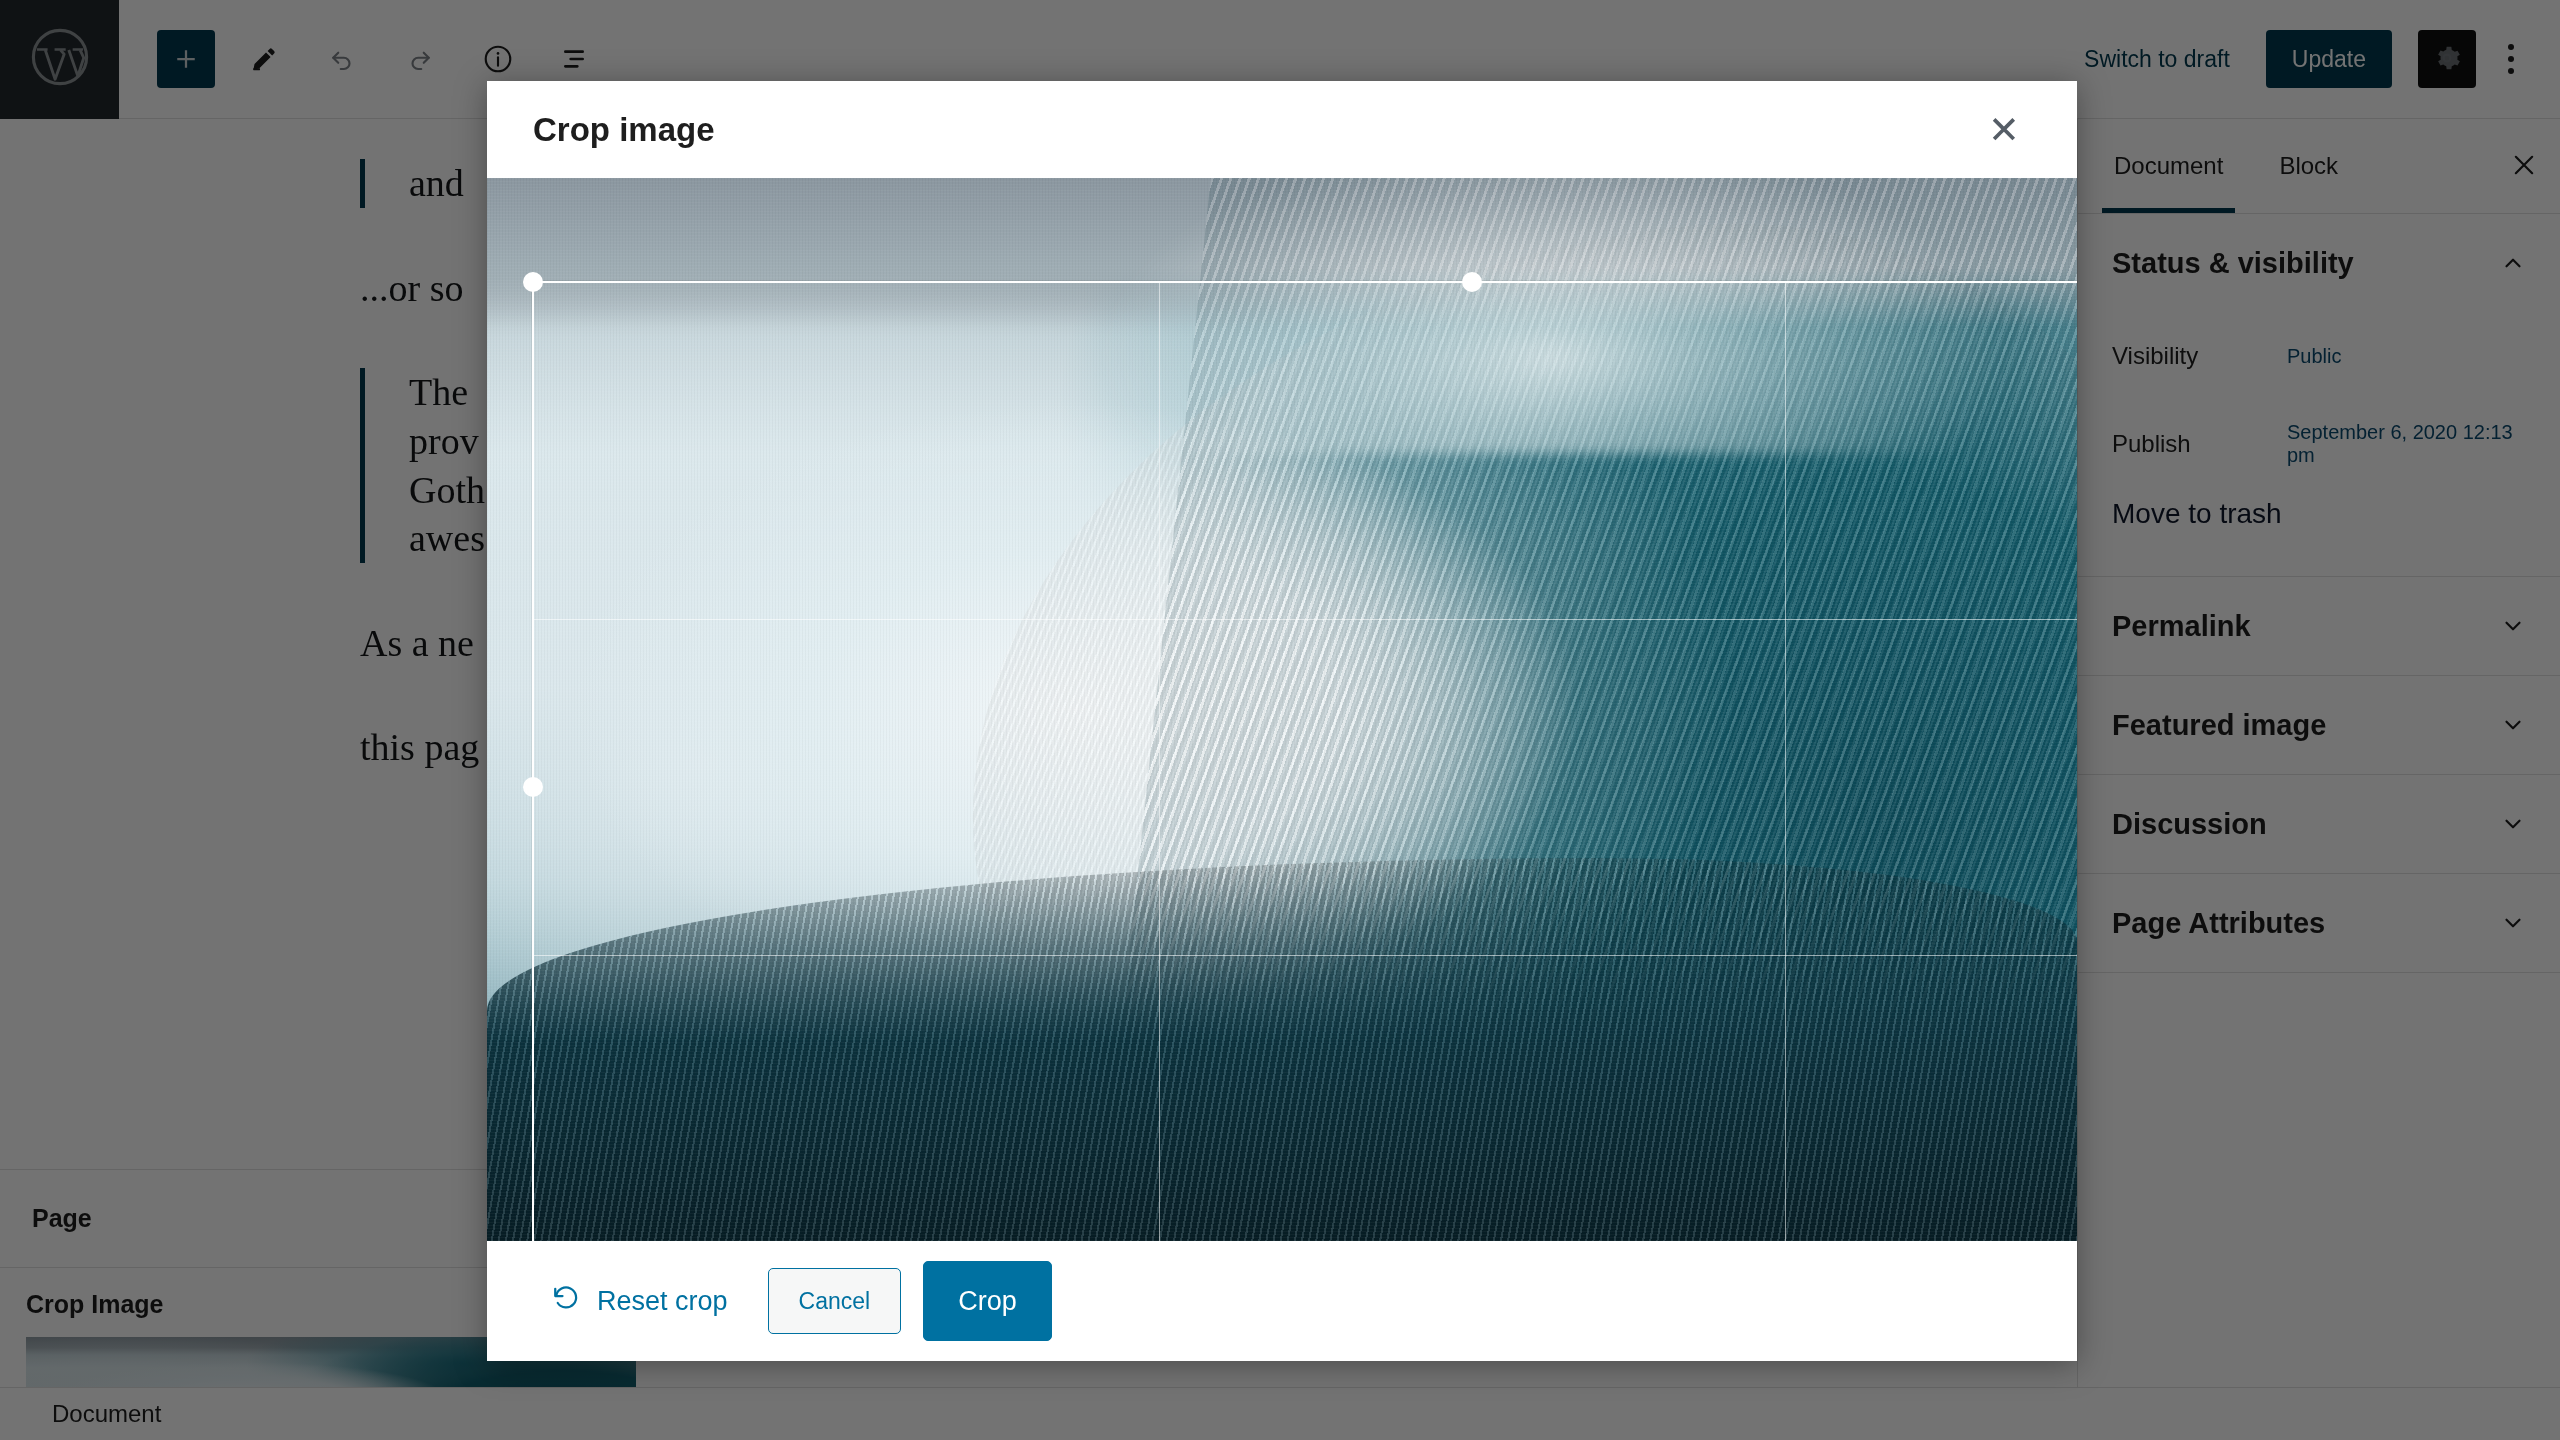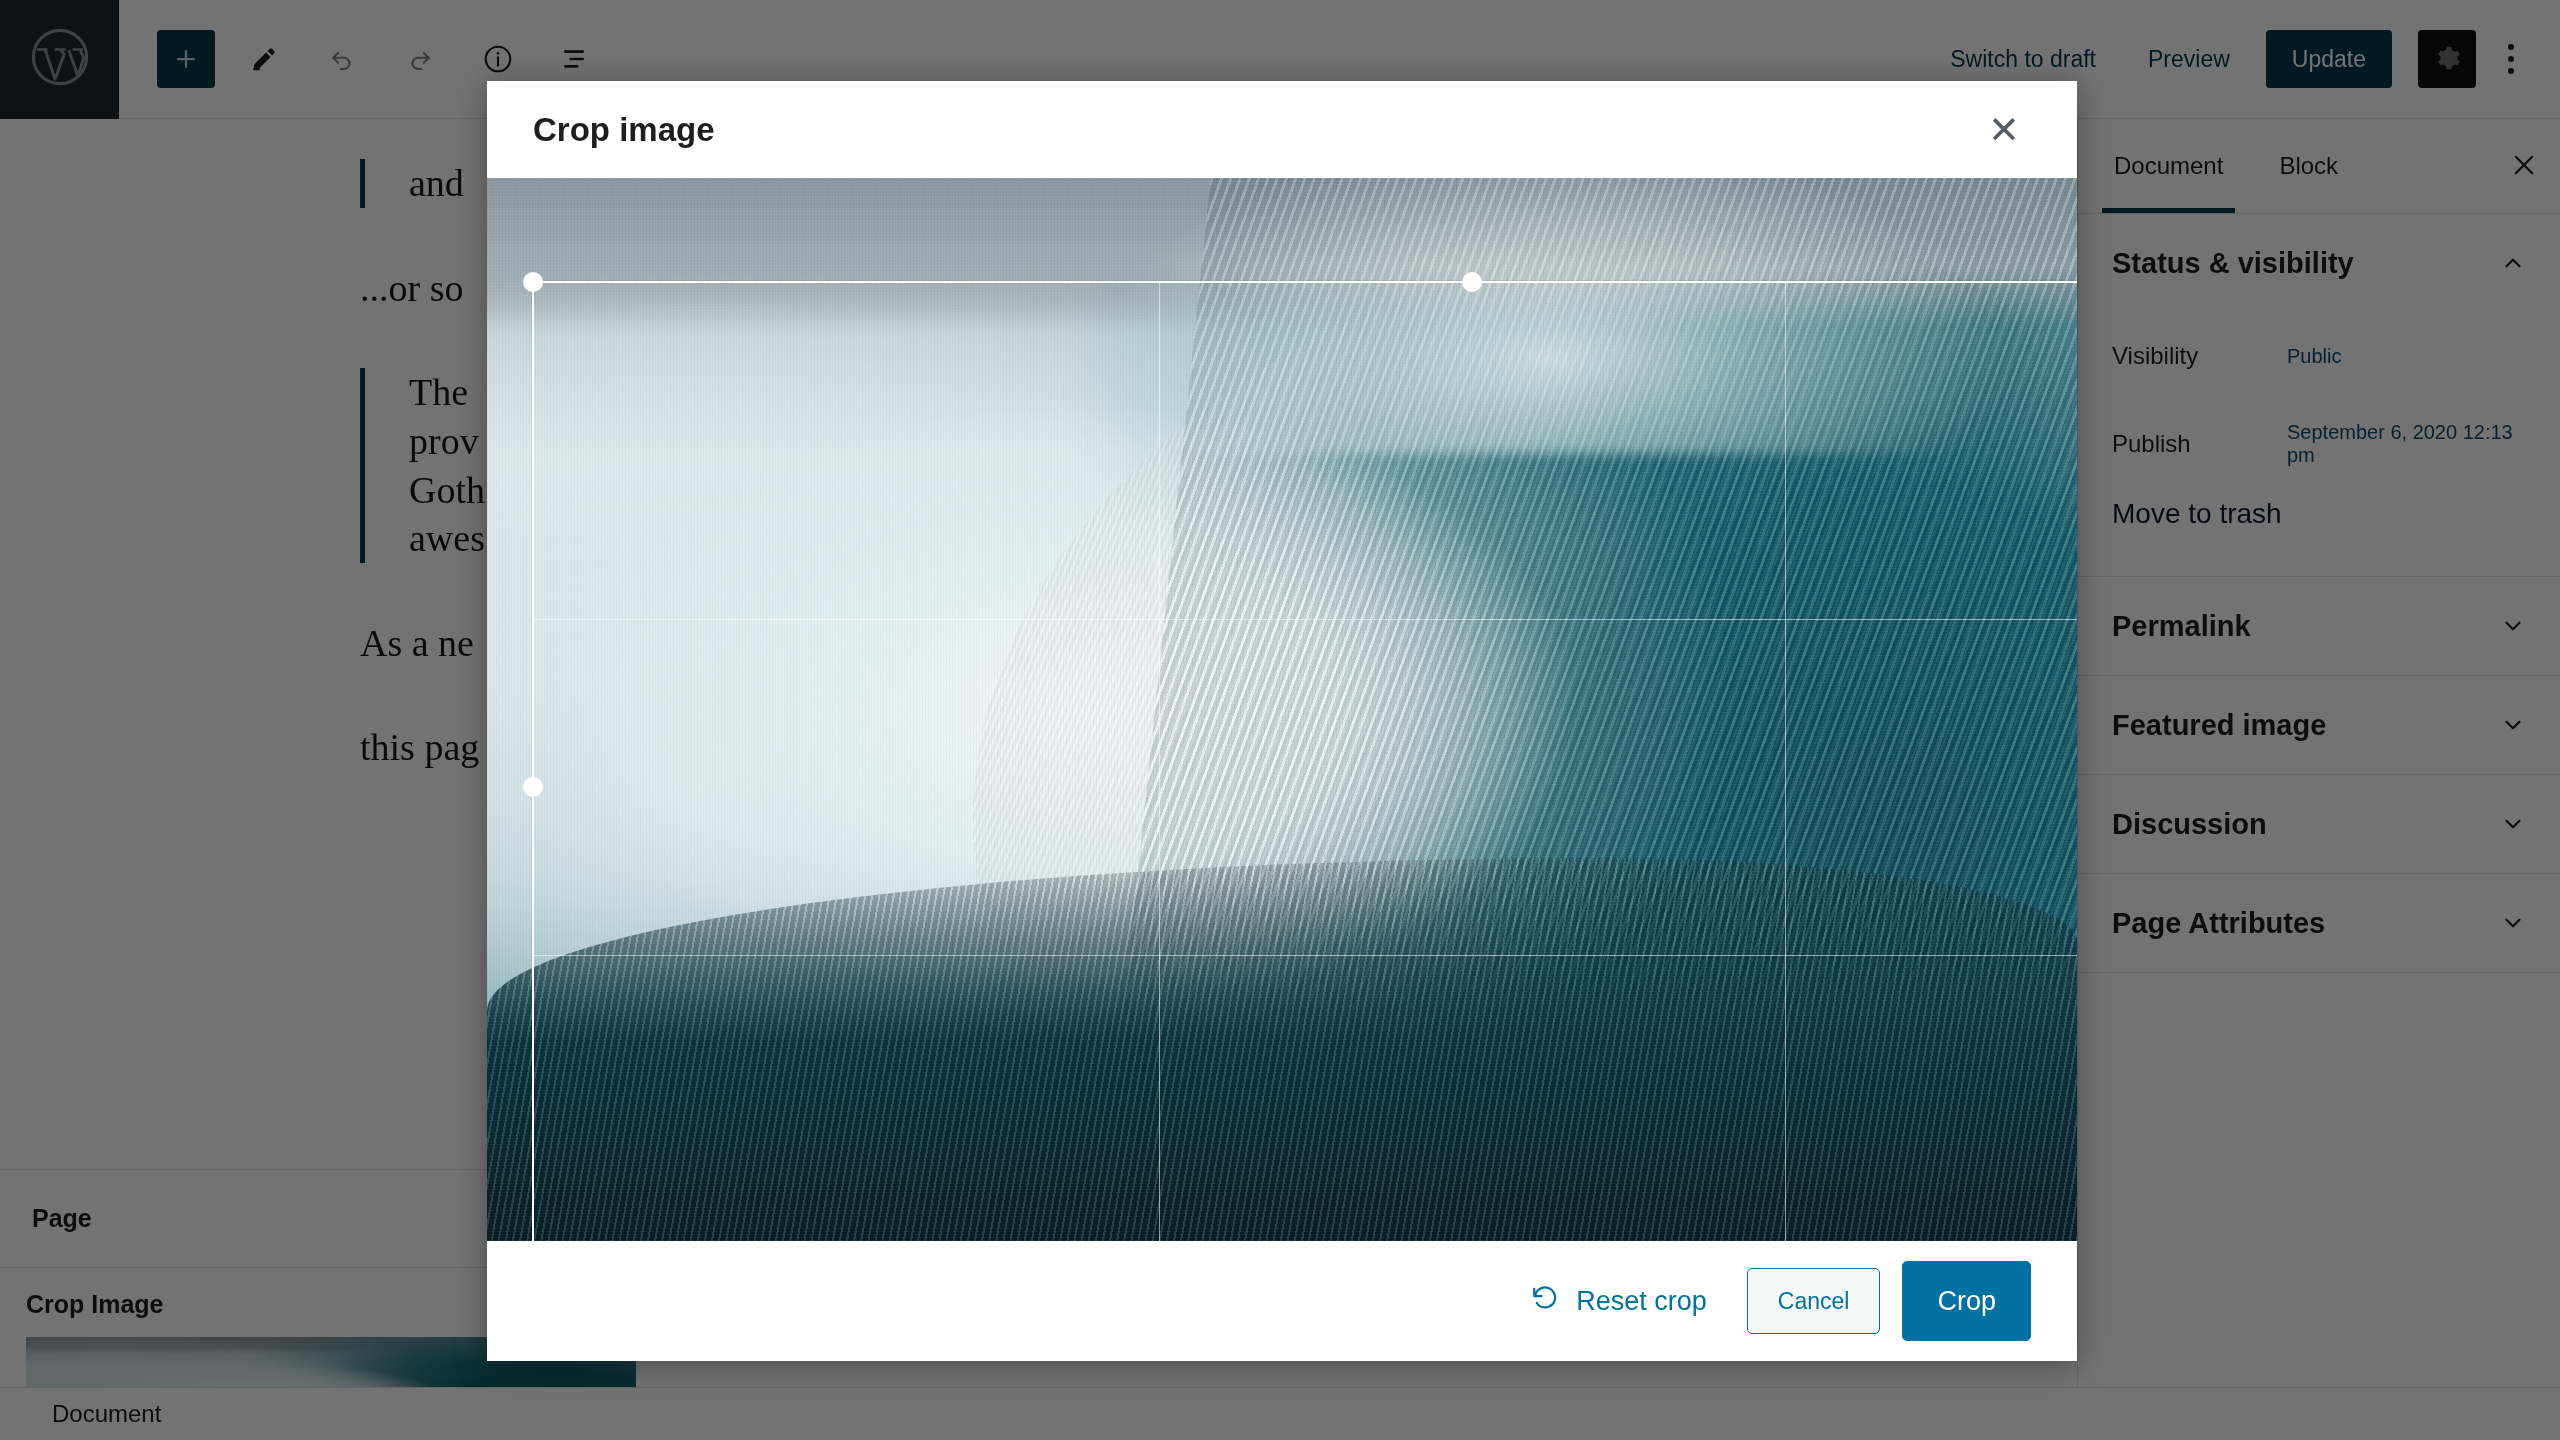--- a/index.html
+++ b/index.html
@@ -234,21 +234,21 @@
   .handle {
     position: absolute; width: 20px; height: 20px; border-radius: 50%;
     background: #ffffff; cursor: pointer;
   }
   .h-nw { left: -11px; top: -11px; cursor: nwse-resize; }
   .h-n  { left: 50%; margin-left: -10px; top: -11px; cursor: ns-resize; }
   .h-w  { left: -11px; top: 50%; margin-top: -10px; cursor: ew-resize; }
 
   #modal-footer {
     height: 120px; flex: 0 0 120px; background: #ffffff;
-    display: flex; align-items: center; justify-content: flex-end;
+    display: flex; align-items: center; justify-content: flex-start;
     padding: 0 46px; gap: 22px;
   }
   #reset-crop-button {
     display: flex; align-items: center; gap: 16px;
     background: none; border: none; cursor: pointer;
     color: #0071a1; font-size: 27px; padding: 10px 18px;
     font-family: "Liberation Sans", sans-serif;
   }
   #cancel-button {
     background: #f6f7f7; border: 1.5px solid #0071a1; color: #0071a1;
@@ -330,21 +330,20 @@
         <span>
           <svg width="32" height="32" viewBox="0 0 24 24" stroke="#1e1e1e" stroke-width="2" stroke-linecap="round">
             <path d="M4 6.5h13M8 12h9M4 17.5h9"></path>
           </svg>
         </span>
       </button>
     </div>
 
     <div class="tb-right">
       <a class="tb-link">Switch to draft</a>
-      <a class="tb-link">Preview</a>
       <button id="update-button">Update</button>
       <button id="settings-gear-button">
         <span>
           <svg width="30" height="30" viewBox="0 0 24 24" fill="#72777c">
             <path d="M12 8.4a3.6 3.6 0 1 0 0 7.2 3.6 3.6 0 0 0 0-7.2Zm0 5.5a1.9 1.9 0 1 1 0-3.8 1.9 1.9 0 0 1 0 3.8Z"></path>
             <path d="M20.3 13.4a8.4 8.4 0 0 0 0-2.8l2-1.2-1.9-3.3-2.2.8a8.5 8.5 0 0 0-2.4-1.4L15.5 3h-3.8l-.3 2.4a8.5 8.5 0 0 0-2.4 1.4l-2.2-.8-1.9 3.3 2 1.3a8.4 8.4 0 0 0 0 2.8l-2 1.2 1.9 3.3 2.2-.8a8.5 8.5 0 0 0 2.4 1.4l.3 2.5h3.8l.3-2.5a8.5 8.5 0 0 0 2.4-1.4l2.2.8 1.9-3.3-2-1.2Z" opacity="0.92"></path>
           </svg>
         </span>
       </button>
       <button id="more-menu-button">

